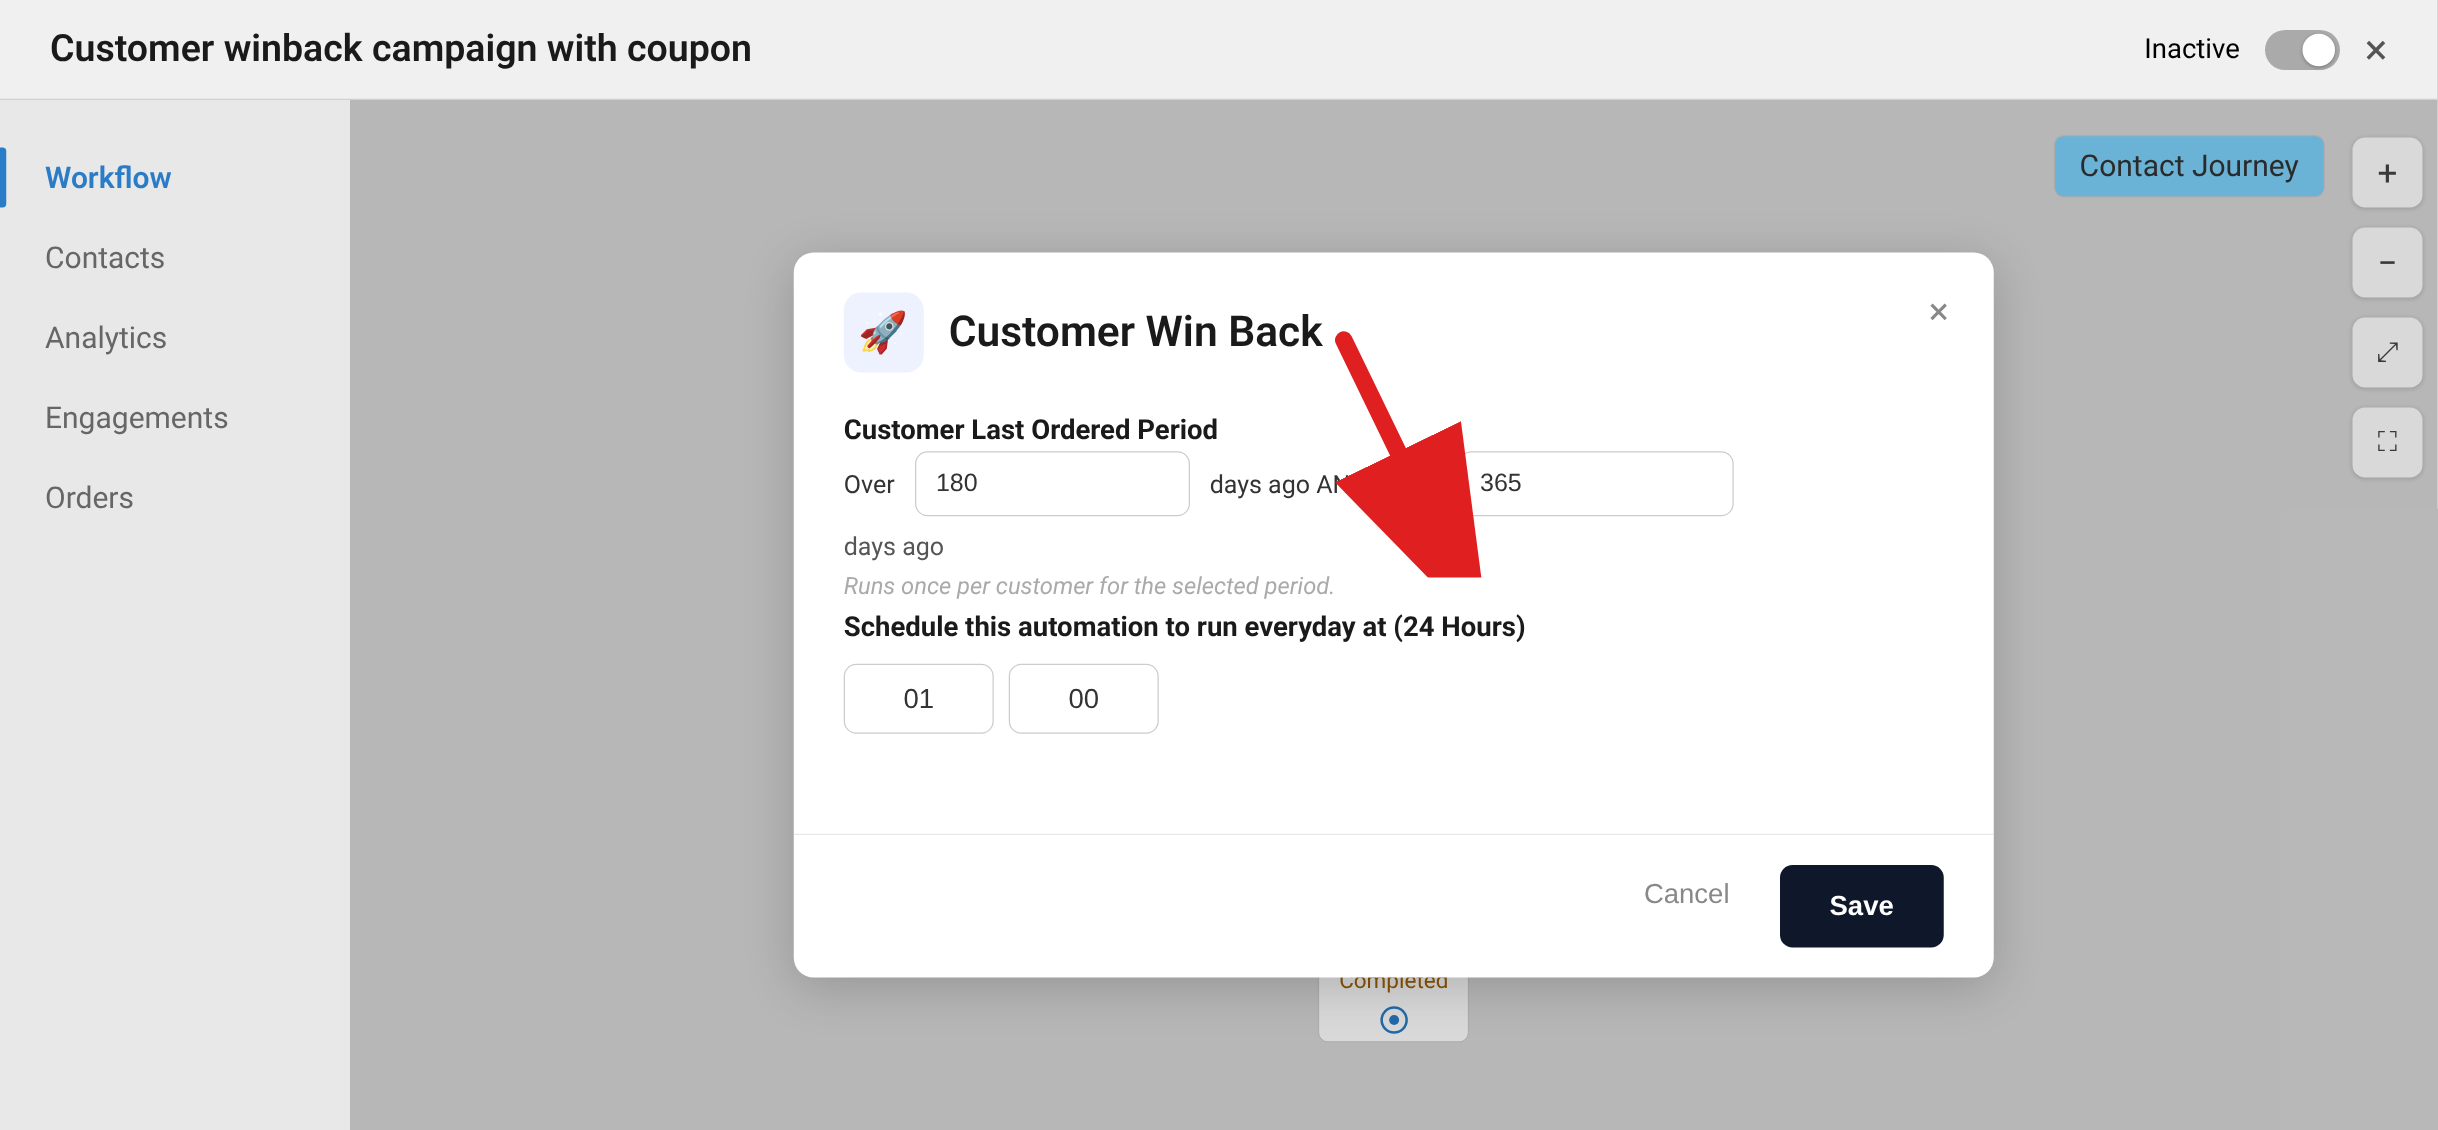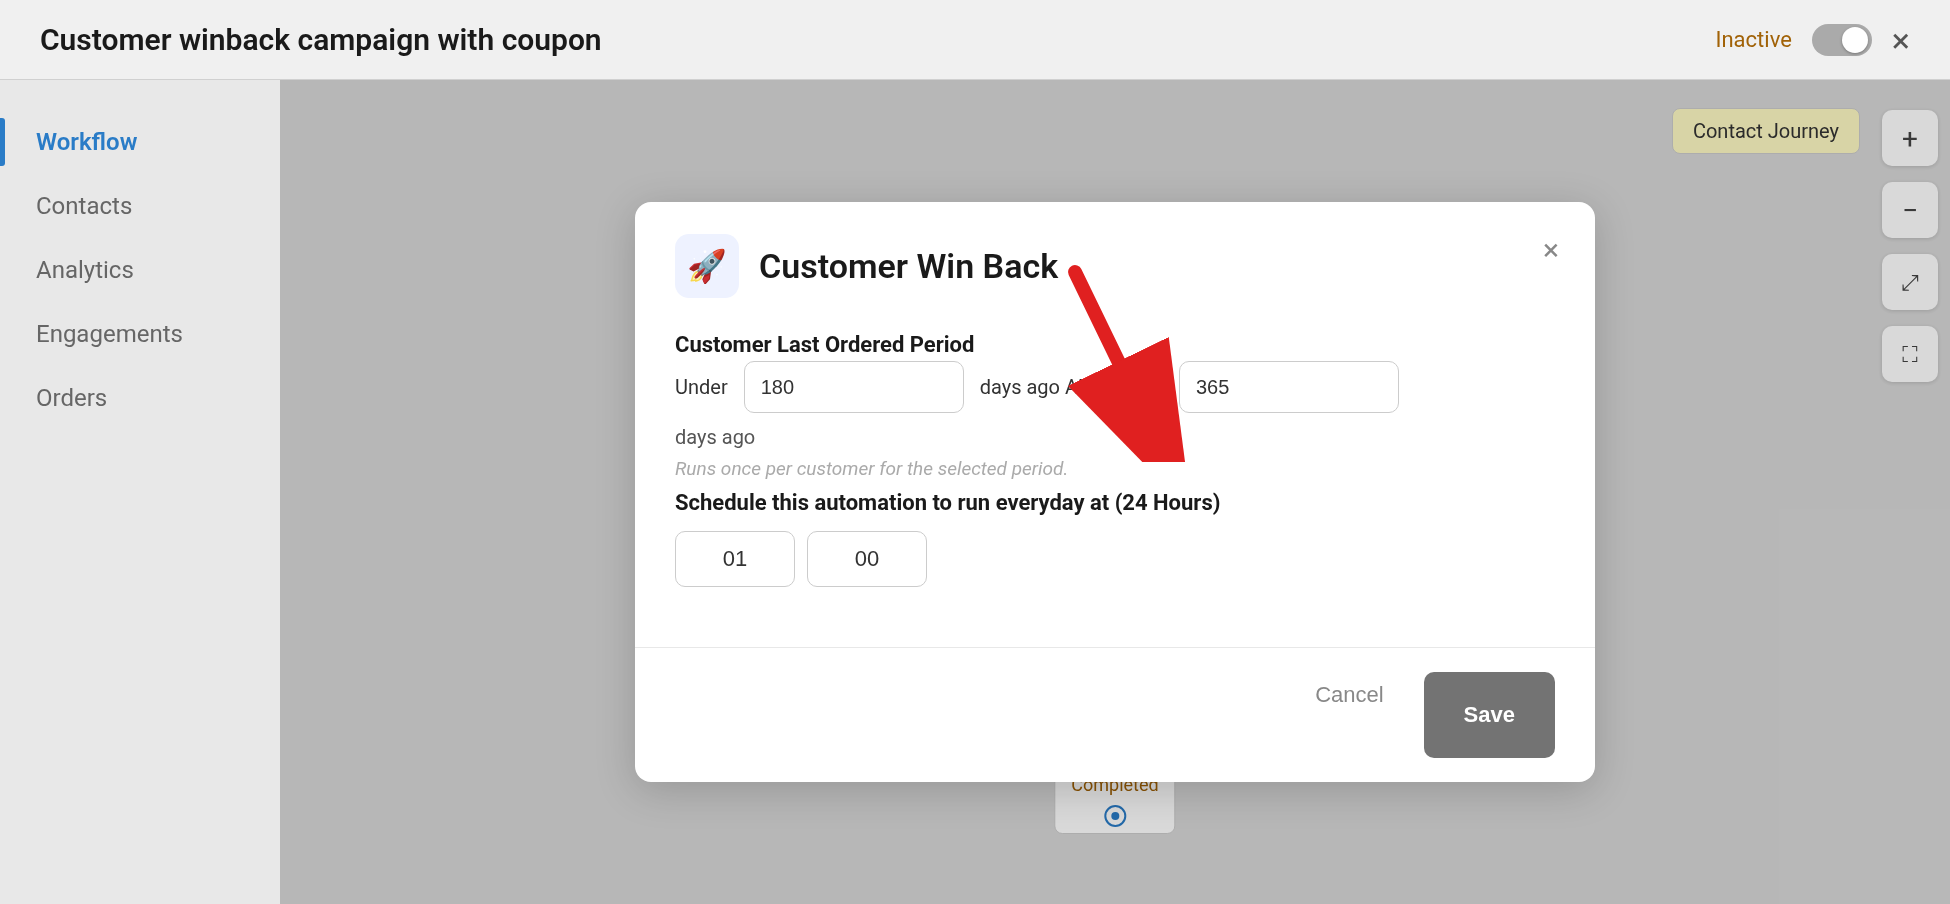--- a/index.html
+++ b/index.html
@@ -29,21 +29,21 @@
       font-weight: 600;
       color: #1a1a1a;
     }
     .top-bar-right {
       display: flex;
       align-items: center;
       gap: 20px;
     }
     .inactive-label {
       font-size: 22px;
-      color: #a16207;
+      color: #000000;
     }
     .toggle-switch {
       width: 60px;
       height: 32px;
       background: #aaa;
       border-radius: 16px;
       position: relative;
       cursor: pointer;
     }
     .toggle-knob {
@@ -131,25 +131,25 @@
       color: #444;
       cursor: pointer;
       box-shadow: 0 1px 4px rgba(0,0,0,0.15);
     }
 
     
     .contact-journey-btn {
       position: absolute;
       top: 28px;
       right: 90px;
-      background: #fef9c3;
+      background: #7dd3fc;
       border: 1px solid #ccc;
       border-radius: 8px;
       padding: 10px 20px;
-      font-size: 20px;
+      font-size: 24px;
       color: #333;
       cursor: pointer;
     }
 
     
     .completed-badge {
       position: absolute;
       bottom: 70px;
       left: 50%;
       transform: translateX(-50%);
@@ -309,27 +309,27 @@
     }
     .cancel-btn {
       font-size: 22px;
       color: #888;
       background: none;
       border: none;
       cursor: pointer;
       padding: 10px 20px;
     }
     .save-btn {
-      background: #737373;
+      background: #0f172a;
       color: white;
       border: none;
       border-radius: 10px;
       font-size: 22px;
       font-weight: 600;
-      padding: 30px 40px;
+      padding: 20px 40px;
       cursor: pointer;
     }
 
     
     .red-arrow {
       position: absolute;
       top: 60px;
       left: 50%;
       transform: translateX(-80px);
       pointer-events: none;
@@ -415,21 +415,21 @@
         </div>
         <span class="dialog-title">Customer Win Back</span>
         <span class="dialog-close">×</span>
       </div>
 
       <div class="dialog-body">
 
         <div class="section-title">Customer Last Ordered Period</div>
 
         <div class="period-row">
-          <span class="period-label">Under</span>
+          <span class="period-label">Over</span>
           <input class="period-input" type="text" value="180" style="">
           <span class="period-label">days ago AND Under</span>
           <input class="period-input" type="text" value="365" style="">
         </div>
 
         <div class="days-ago-label">days ago</div>
 
         <div class="run-note">Runs once per customer for the selected period.</div>
 
         <div class="schedule-section">

